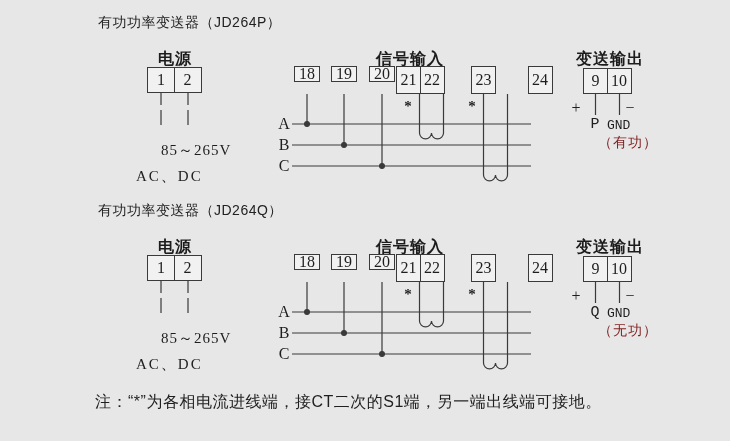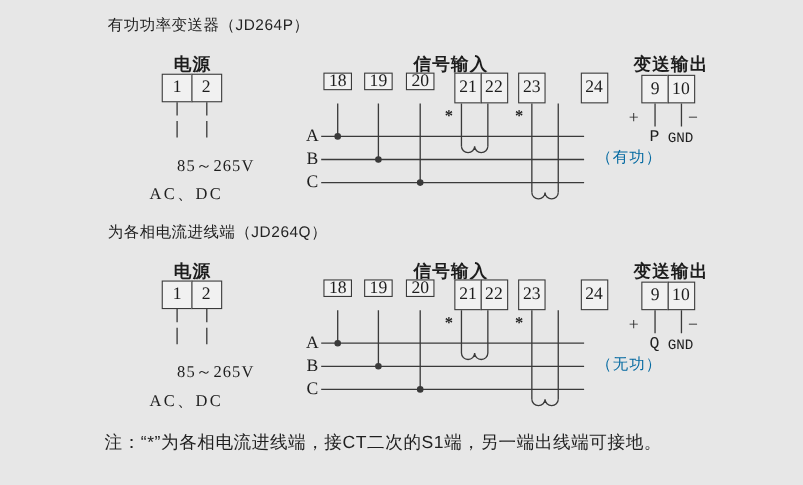--- a/index.html
+++ b/index.html
@@ -36,41 +36,41 @@
     font-family:"Liberation Serif", serif;
     font-size:16px;color:#1e1e1e;
   }
   .cell + .cell{margin-left:-1.5px;}
   .power-box{left:147px;top:59px;}
   .power-box .cell{width:28px;height:26px;}
   .t18{left:294px;top:58px;}
   .t19{left:331px;top:58px;}
   .t20{left:369px;top:58px;}
   .single .cell{width:26px;height:16px;}
-  .pair1{left:413px;top:58px;}
+  .pair1{left:396px;top:58px;}
   .pair2{left:471px;top:58px;gap:33px;}
   .pair .cell{width:25px;height:28px;}
   .output-box{left:583px;top:60px;}
   .output-box .cell{width:25px;height:26px;}
   .serif{font-family:"Liberation Serif", serif;color:#1e1e1e;}
   .supply-type{left:136px;top:123px;font-size:15px;letter-spacing:2px;margin-top:36px;}
   .supply-range{left:133px;top:133px;font-size:15px;letter-spacing:1px;margin-left:28px;}
   .star{width:14px;text-align:center;top:90px;font-size:15px;font-weight:bold;}
   .star1{left:401px;}
   .star2{left:465px;}
   .phase{width:16px;text-align:center;font-size:16px;line-height:18px;height:18px;}
   .phaseA{left:276px;top:107px;}
   .phaseB{left:276px;top:128px;}
   .phaseC{left:276px;top:149px;}
   .plus{left:570px;top:91px;width:12px;text-align:center;font-size:16px;}
   .minus{left:624px;top:91px;width:12px;text-align:center;font-size:16px;}
   .mono{font-family:"Liberation Mono", monospace;color:#1e1e1e;}
   .pname{left:588px;top:108px;width:14px;text-align:center;font-size:15px;}
   .gname{left:607px;top:110px;font-size:13px;letter-spacing:0px;}
-  .func{left:542px;top:126px;font-size:14px;letter-spacing:1px;color:#0369a1;}
+  .func{left:598px;top:126px;font-size:14px;letter-spacing:1px;color:#7f1d1d;}
   .wires{position:absolute;inset:0;pointer-events:none;}
   .footnote{
     left:95px;top:392px;
     font-size:16px;letter-spacing:0.5px;color:#1f1f1f;
   }
 </style>
 </head>
 <body>
 
 <div class="page">
@@ -140,21 +140,21 @@
       <path d="M419.5,125 A6,5.8 0 0 0 431.5,125 A6,5.8 0 0 0 443.5,125"></path>
 
       <path d="M483.5,86 V167 M507.5,86 V167"></path>
       <path d="M483.5,167 A6,5.8 0 0 0 495.5,167 A6,5.8 0 0 0 507.5,167"></path>
 
       <path d="M595.5,86 V107 M619.5,86 V107"></path>
     </svg>
   </div>
 
   <div class="d d2">
-    <div class="abs title">为各相电流进线端（JD264Q）</div>
+    <div class="abs title">有功功率变送器（JD264Q）</div>
 
     <div class="abs group-label power-label">电源</div>
     <div class="trow power-box">
       <div class="cell">1</div>
       <div class="cell">2</div>
     </div>
     <div class="abs serif supply-type">AC、DC</div>
     <div class="abs serif supply-range">85～265V</div>
 
     <div class="abs group-label signal-label">信号输入</div>

